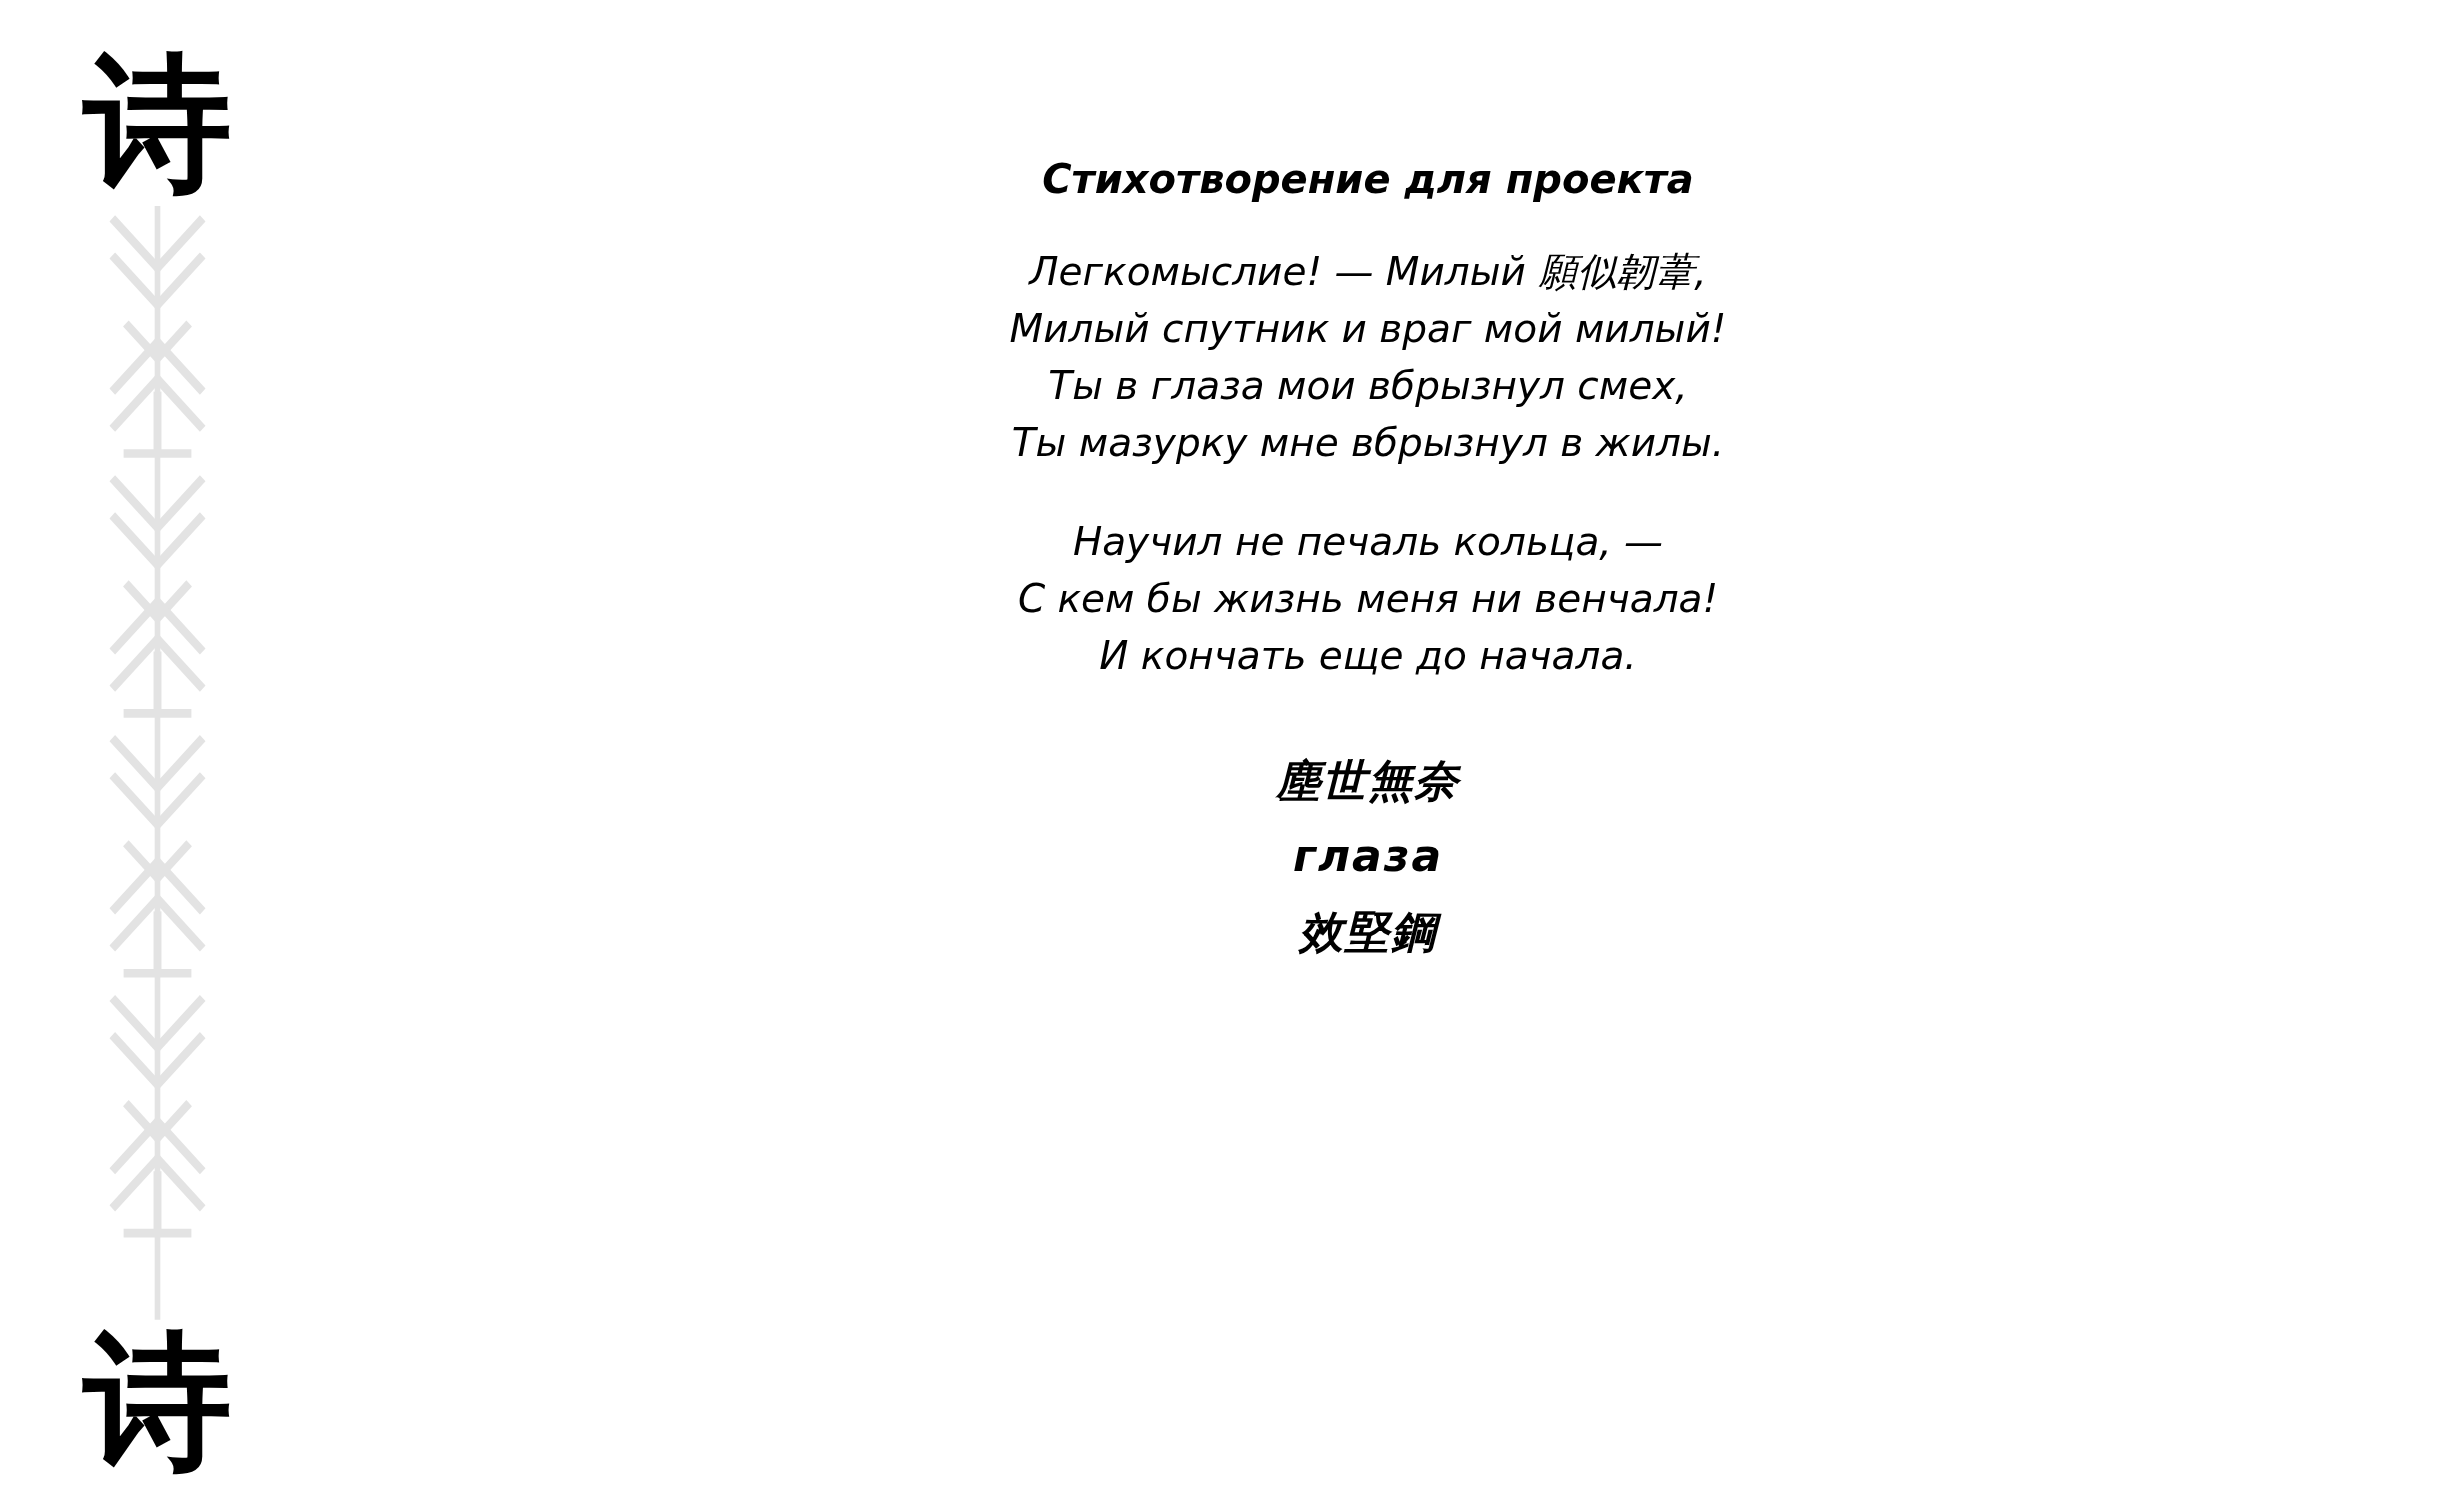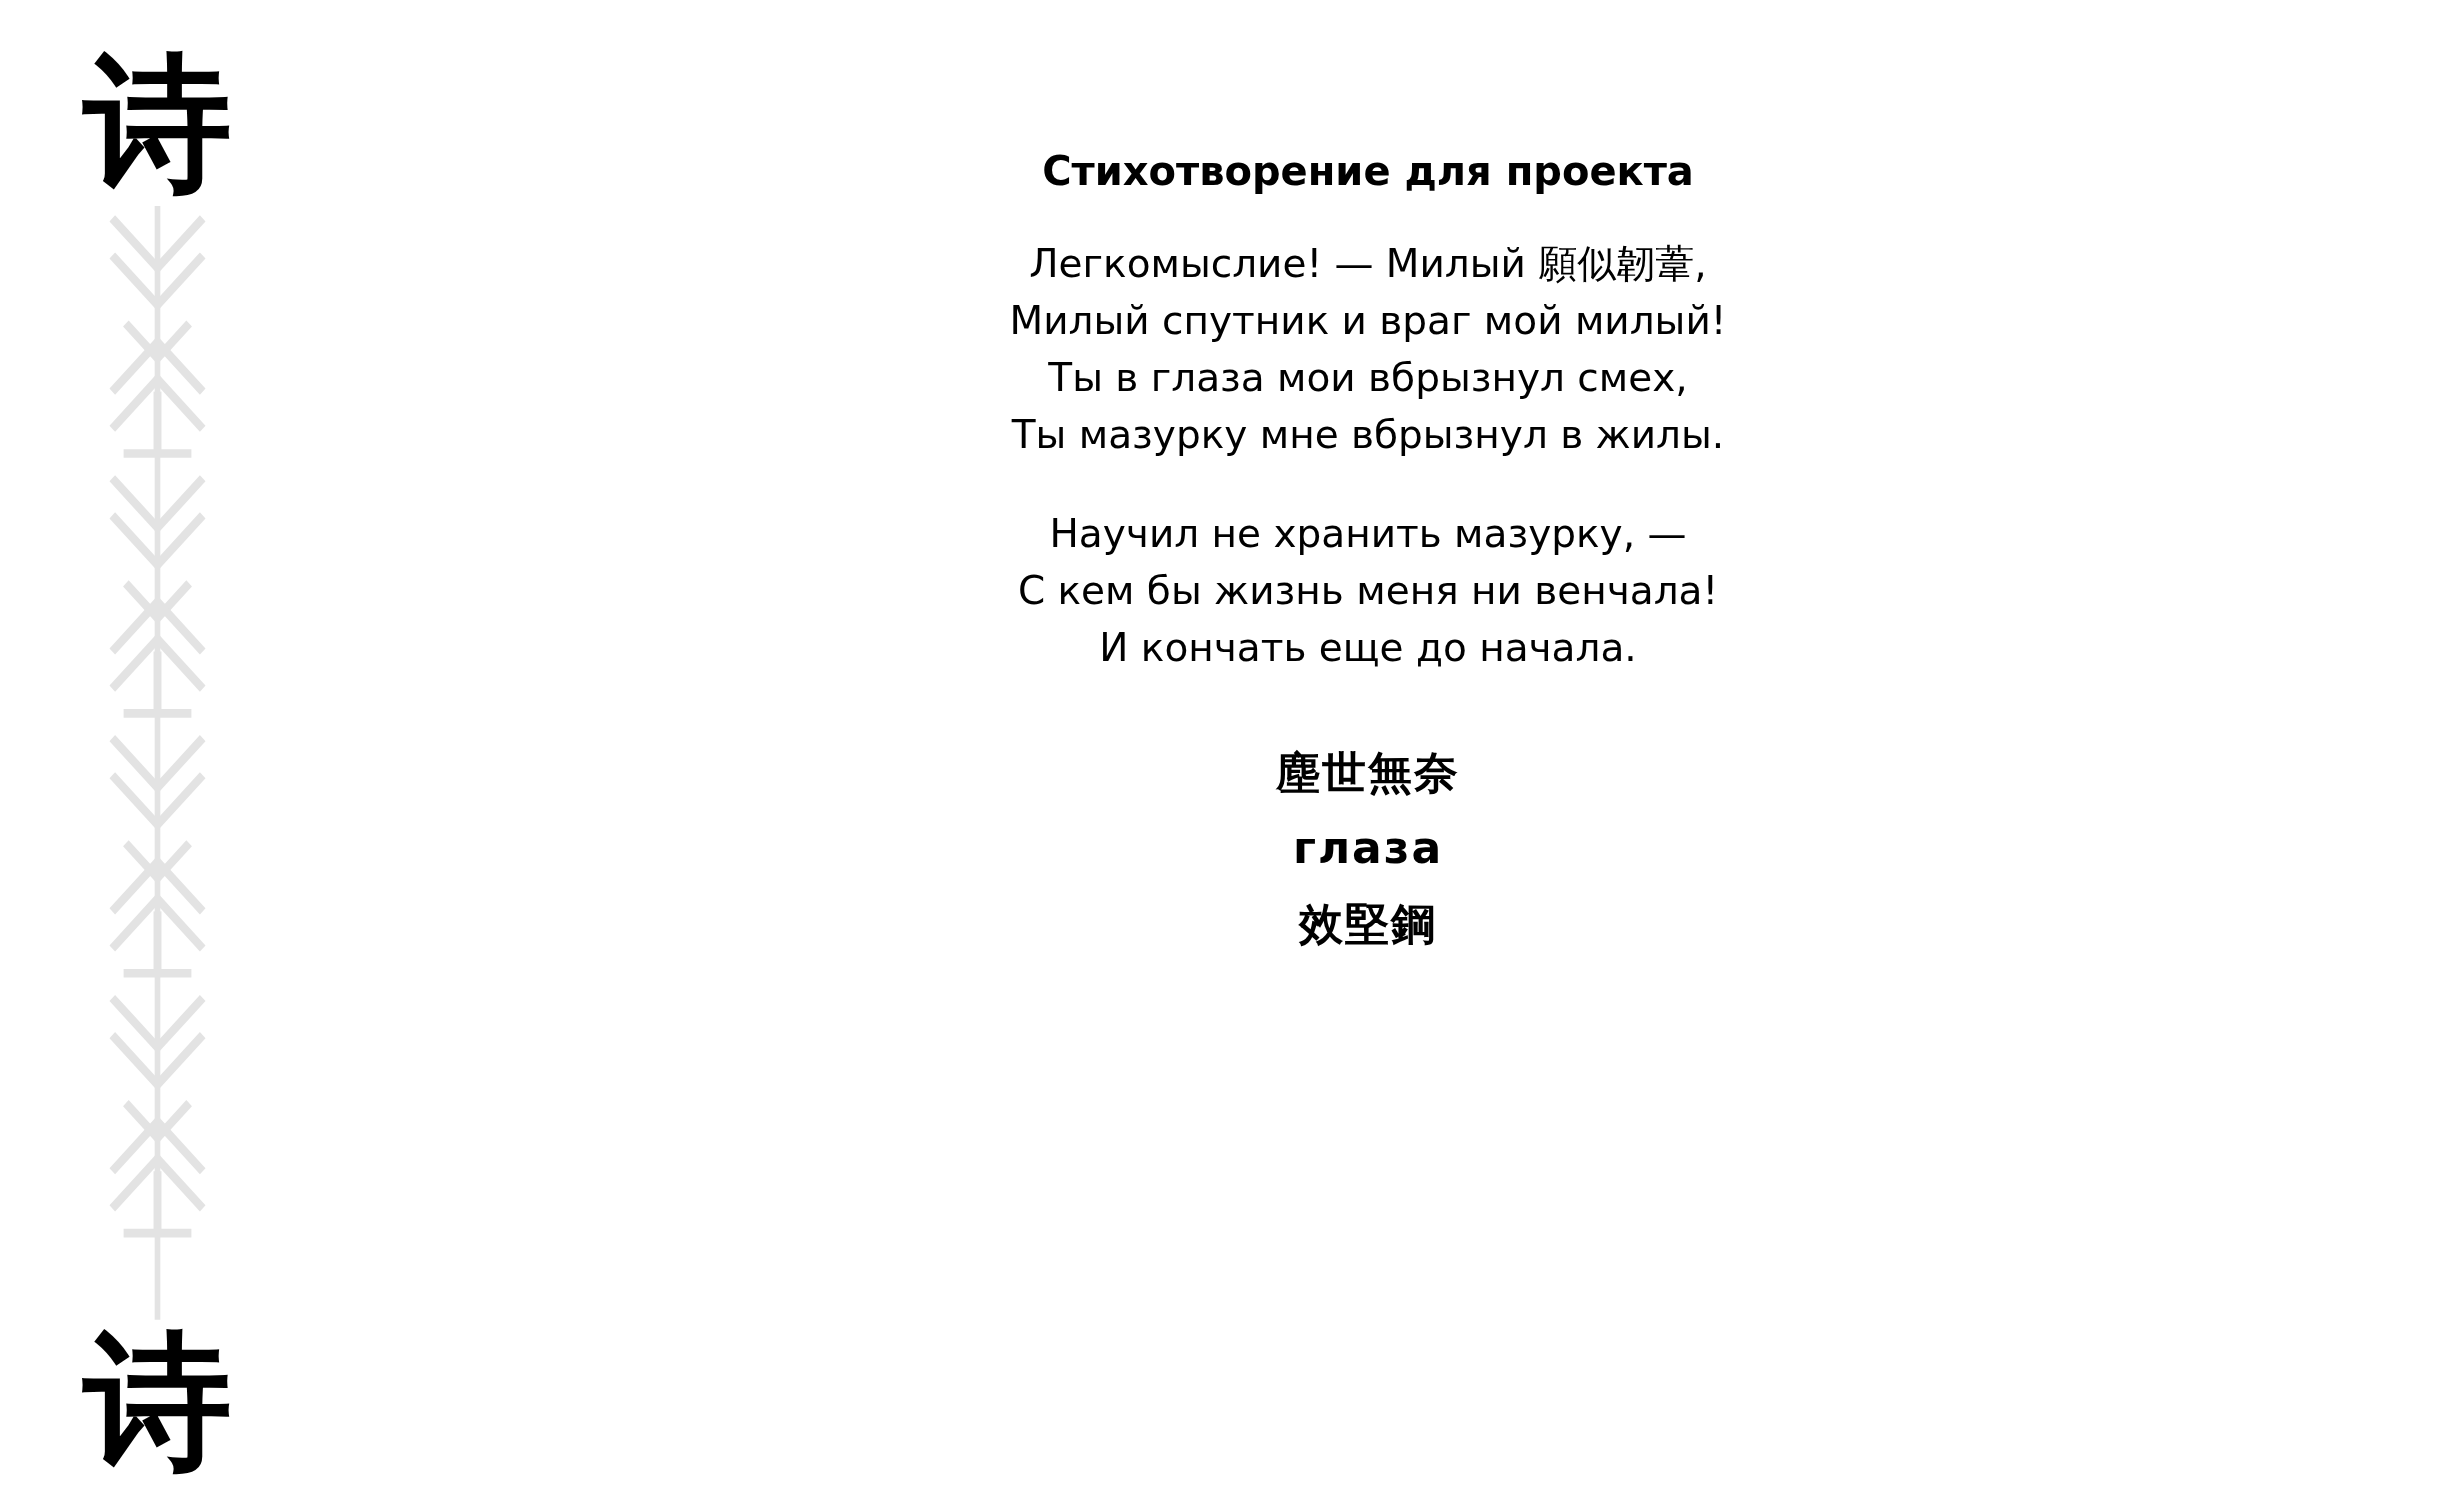--- a/index.html
+++ b/index.html
@@ -51,23 +51,24 @@
     margin: 11.8px 0 11.8px 0;
     opacity: 1;
   }
   .ornament svg { display: block; width: 100%; height: 100%; }
 
   
   .poem {
     position: absolute;
     left: 50%;
     transform: translateX(-50%);
-    top: 148px;
+    top: 156px;
     width: 1280px;
     text-align: center;
+    font-style: italic;
   }
 
   .poem-title {
     font-size: 40px;
     font-weight: 700;
     line-height: 1.15;
     margin-bottom: 42px;
   }
 
   .stanza {
@@ -163,21 +164,21 @@
     <div class="poem-title">Стихотворение для проекта</div>
 
     <div class="stanza">
       <div class="line">Легкомыслие! — Милый 願似韌葦,</div>
       <div class="line">Милый спутник и враг мой милый!</div>
       <div class="line">Ты в глаза мои вбрызнул смех,</div>
       <div class="line">Ты мазурку мне вбрызнул в жилы.</div>
     </div>
 
     <div class="stanza">
-      <div class="line">Научил не хранить мазурку, —</div>
+      <div class="line">Научил не печаль кольца, —</div>
       <div class="line">С кем бы жизнь меня ни венчала!</div>
       <div class="line">И кончать еще до начала.</div>
     </div>
 
 
     <div class="cjk-block">
       <div class="cjk-line">塵世無奈</div>
       <div class="cjk-line">глаза</div>
       <div class="cjk-line">效堅鋼</div>
     </div>

